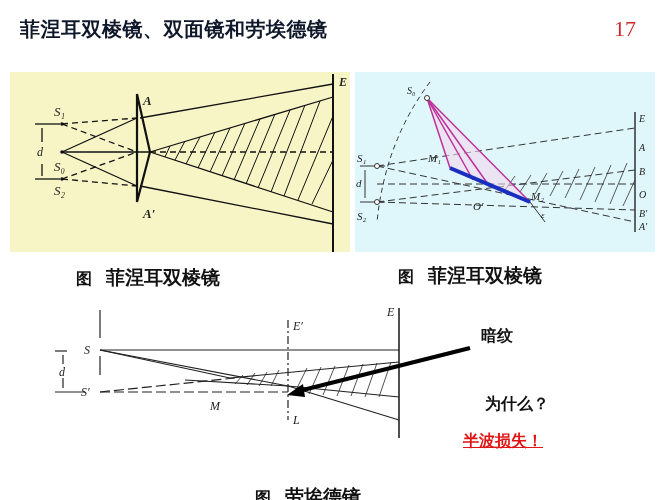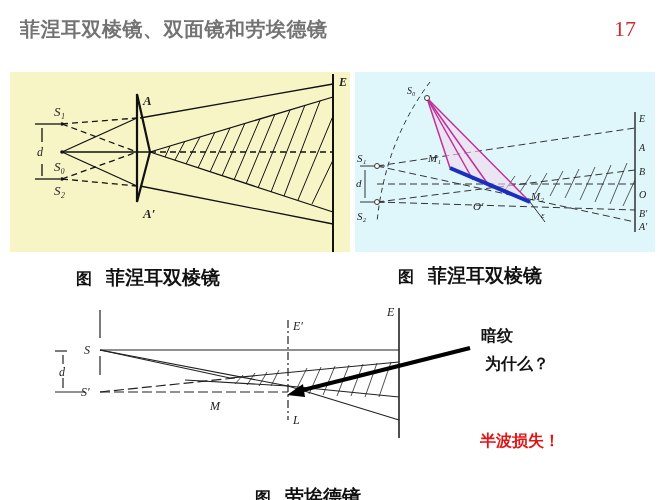--- a/index.html
+++ b/index.html
@@ -1,18 +1,18 @@
 <!DOCTYPE html>
 <html><head>
 <meta charset="utf-8">
 <style>
   html, body { margin:0; padding:0; }
   body { width:667px; height:500px; background:#ffffff; position:relative; overflow:hidden;
          font-family:"DejaVu Sans", sans-serif; }
-  .title { position:absolute; left:20px; top:16px; font-size:20px; font-weight:bold; color:#737373; letter-spacing:0.5px; }
+  .title { position:absolute; left:20px; top:16px; font-size:20px; font-weight:bold; color:#0f172a; letter-spacing:0.5px; }
   .page-num { position:absolute; left:614px; top:16px; font-size:22px; color:#cc2a2a; font-family:"Liberation Serif", serif;text-align:right; }
   .panel { position:absolute; }
   .panel svg { display:block; }
   .caption { position:absolute; font-weight:bold; color:#111; }
   .caption .fig { font-size:16px; margin-right:14px; }
   .caption .name { font-size:19px; }
   .note { position:absolute; font-weight:bold; font-size:16px; color:#111; }
   .note.red { color:#e01515; }
   svg text { font-family:"Liberation Serif", serif; font-style:italic; fill:#222; }
 </style>
@@ -189,18 +189,18 @@
     <text x="26" y="96" font-size="12">S′</text>
     <text x="4" y="76" font-size="12">d</text>
     <text x="155" y="110" font-size="12">M</text>
     <text x="238" y="30" font-size="12">E′</text>
     <text x="238" y="124" font-size="12">L</text>
     <text x="332" y="16" font-size="12">E</text>
   </svg>
 </div>
 
 <div class="note" style="left:481px;top:326px;">暗纹</div>
-<div class="note" style="left:485px;top:354px;">为什么？</div>
-<div class="note red" style="left:480px;top:431px;">半波损失！</div>
+<div class="note" style="left:485px;top:394px;">为什么？</div>
+<div class="note red" style="left:463px;top:431px;text-decoration:underline;">半波损失！</div>
 
 <div class="caption" style="left:255px;top:484px;">
   <span class="fig">图</span><span class="name">劳埃德镜</span>
 </div>
 
 </body></html>

